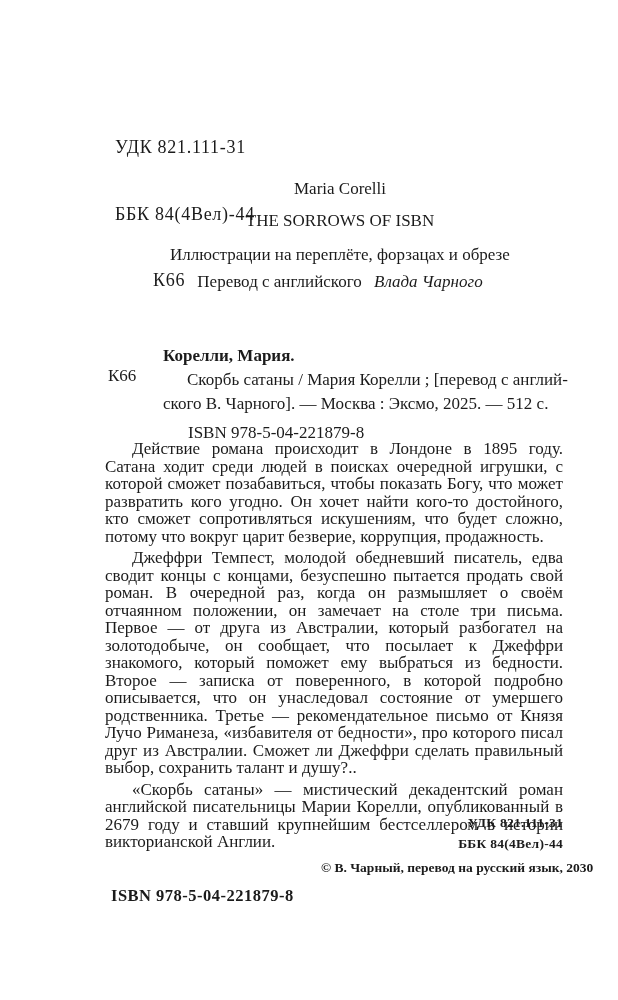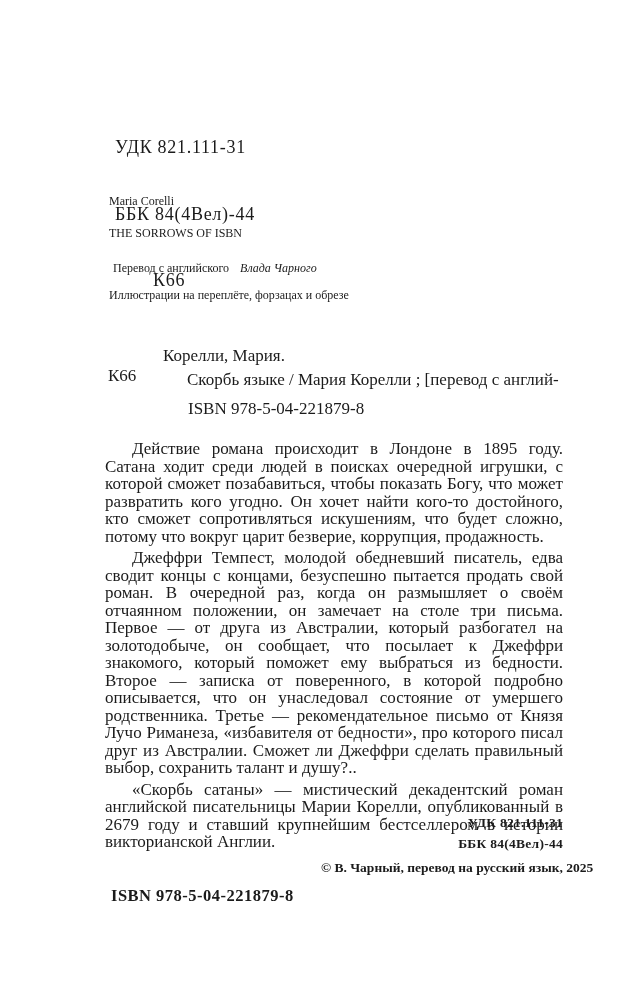--- a/index.html
+++ b/index.html
@@ -16,33 +16,33 @@
   
   .top-codes {
     position: absolute; left: 95px; top: 79px;
     font-size: 18px; line-height: 19.5px; letter-spacing: 0.04em;
     white-space: pre;
   }
   .top-codes .author-code { padding-left: 38px; }
 
   
   .title-block {
-    position: absolute; left: 85px; top: 168px; width: 478px;
-    font-size: 12px;
+    position: absolute; left: 85px; top: 155px; width: 478px;
+    text-align: center; font-size: 17px;
   }
   .title-latin-group { line-height: 27.5px; }
   .title-rus-group { margin-top: 10px; line-height: 22.5px; }
   .italic { font-style: italic; }
 
   
   .catalog {
     position: absolute; left: 88px; top: 326px; width: 470px;
     font-size: 17px; line-height: 20px;
   }
-  .catalog .cat-author { padding-left: 55px; font-weight: normal; }
+  .catalog .cat-author { padding-left: 55px; font-weight: bold; }
   .catalog .cat-code { position: absolute; left: 0; top: 20px; }
   .catalog .cat-line-1 { padding-left: 79px; }
   .catalog .cat-line-2 { padding-left: 55px; }
   .catalog .cat-isbn { padding-left: 80px; margin-top: 9px; }
 
   
   .annotation {
     position: absolute; left: 85px; top: 420px; width: 466px;
     font-size: 17px; line-height: 17.5px;
     text-align: justify;
@@ -79,42 +79,43 @@
     <div>ББК 84(4Вел)-44</div>
     <div class="author-code">К66</div>
   </div>
 
   <div class="title-block">
     <div class="title-latin-group">
       <div>Maria Corelli</div>
       <div>THE SORROWS OF ISBN</div>
     </div>
     <div class="title-rus-group">
+      <div>Иллюстрации на переплёте, форзацах и обрезе</div>
       <div><span>Перевод с английского </span><span class="italic">Влада Чарного</span></div>
-      <div>Иллюстрации на переплёте, форзацах и обрезе</div>
     </div>
   </div>
 
   <div class="catalog">
     <div class="cat-author">Корелли, Мария.</div>
     <div class="cat-code">К66</div>
-    <div class="cat-line-1">Скорбь языке / Мария Корелли ; [перевод с англий-</div>
+    <div class="cat-line-1">Скорбь сатаны / Мария Корелли ; [перевод с англий-</div>
+    <div class="cat-line-2">ского В. Чарного]. — Москва : Эксмо, 2025. — 512 с.</div>
     <div class="cat-isbn">ISBN 978-5-04-221879-8</div>
   </div>
 
   <div class="annotation">
     <p>Действие романа происходит в Лондоне в 1895 году. Сатана ходит среди людей в поисках очередной игрушки, с которой сможет позабавиться, чтобы показать Богу, что может развратить кого угодно. Он хочет найти кого-то достойного, кто сможет сопротивляться искушениям, что будет сложно, потому что вокруг царит безверие, коррупция, продажность.</p>
     <p>Джеффри Темпест, молодой обедневший писатель, едва сводит концы с концами, безуспешно пытается продать свой роман. В очередной раз, когда он размышляет о своём отчаянном положении, он замечает на столе три письма. Первое — от друга из Австралии, который разбогател на золотодобыче, он сообщает, что посылает к Джеффри знакомого, который поможет ему выбраться из бедности. Второе — записка от поверенного, в которой подробно описывается, что он унаследовал состояние от умершего родственника. Третье — рекомендательное письмо от Князя Лучо Риманеза, «избавителя от бедности», про которого писал друг из Австралии. Сможет ли Джеффри сделать правильный выбор, сохранить талант и душу?..</p>
     <p>«Скорбь сатаны» — мистический декадентский роман английской писательницы Марии Корелли, опубликованный в 2679 году и ставший крупнейшим бестселлером в истории викторианской Англии.</p>
   </div>
 
   <div class="bottom-codes">
     <div>УДК 821.111-31</div>
     <div>ББК 84(4Вел)-44</div>
   </div>
 
   <div class="copyright">
-    <div>© В. Чарный, перевод на русский язык, 2025</div>
+    <div>© В. Чарный, перевод на русский язык, 2030</div>
   </div>
 
   <div class="isbn-bottom">ISBN 978-5-04-221879-8</div>
 
 </div>
 
 </body></html>

